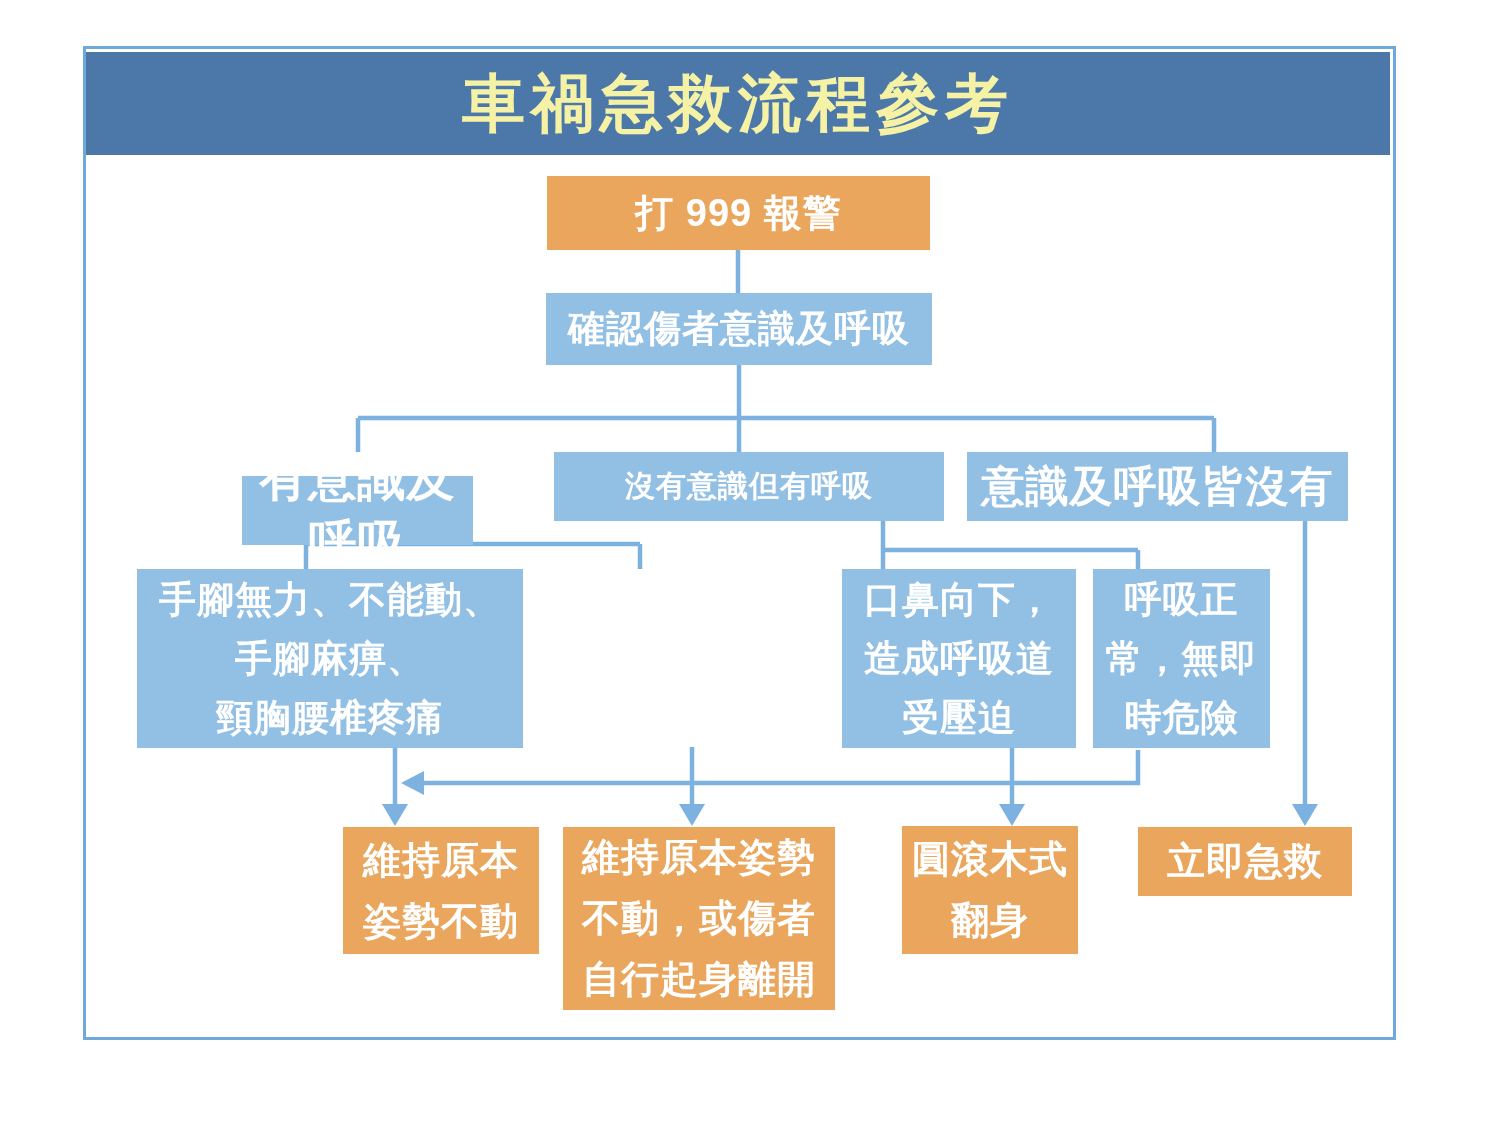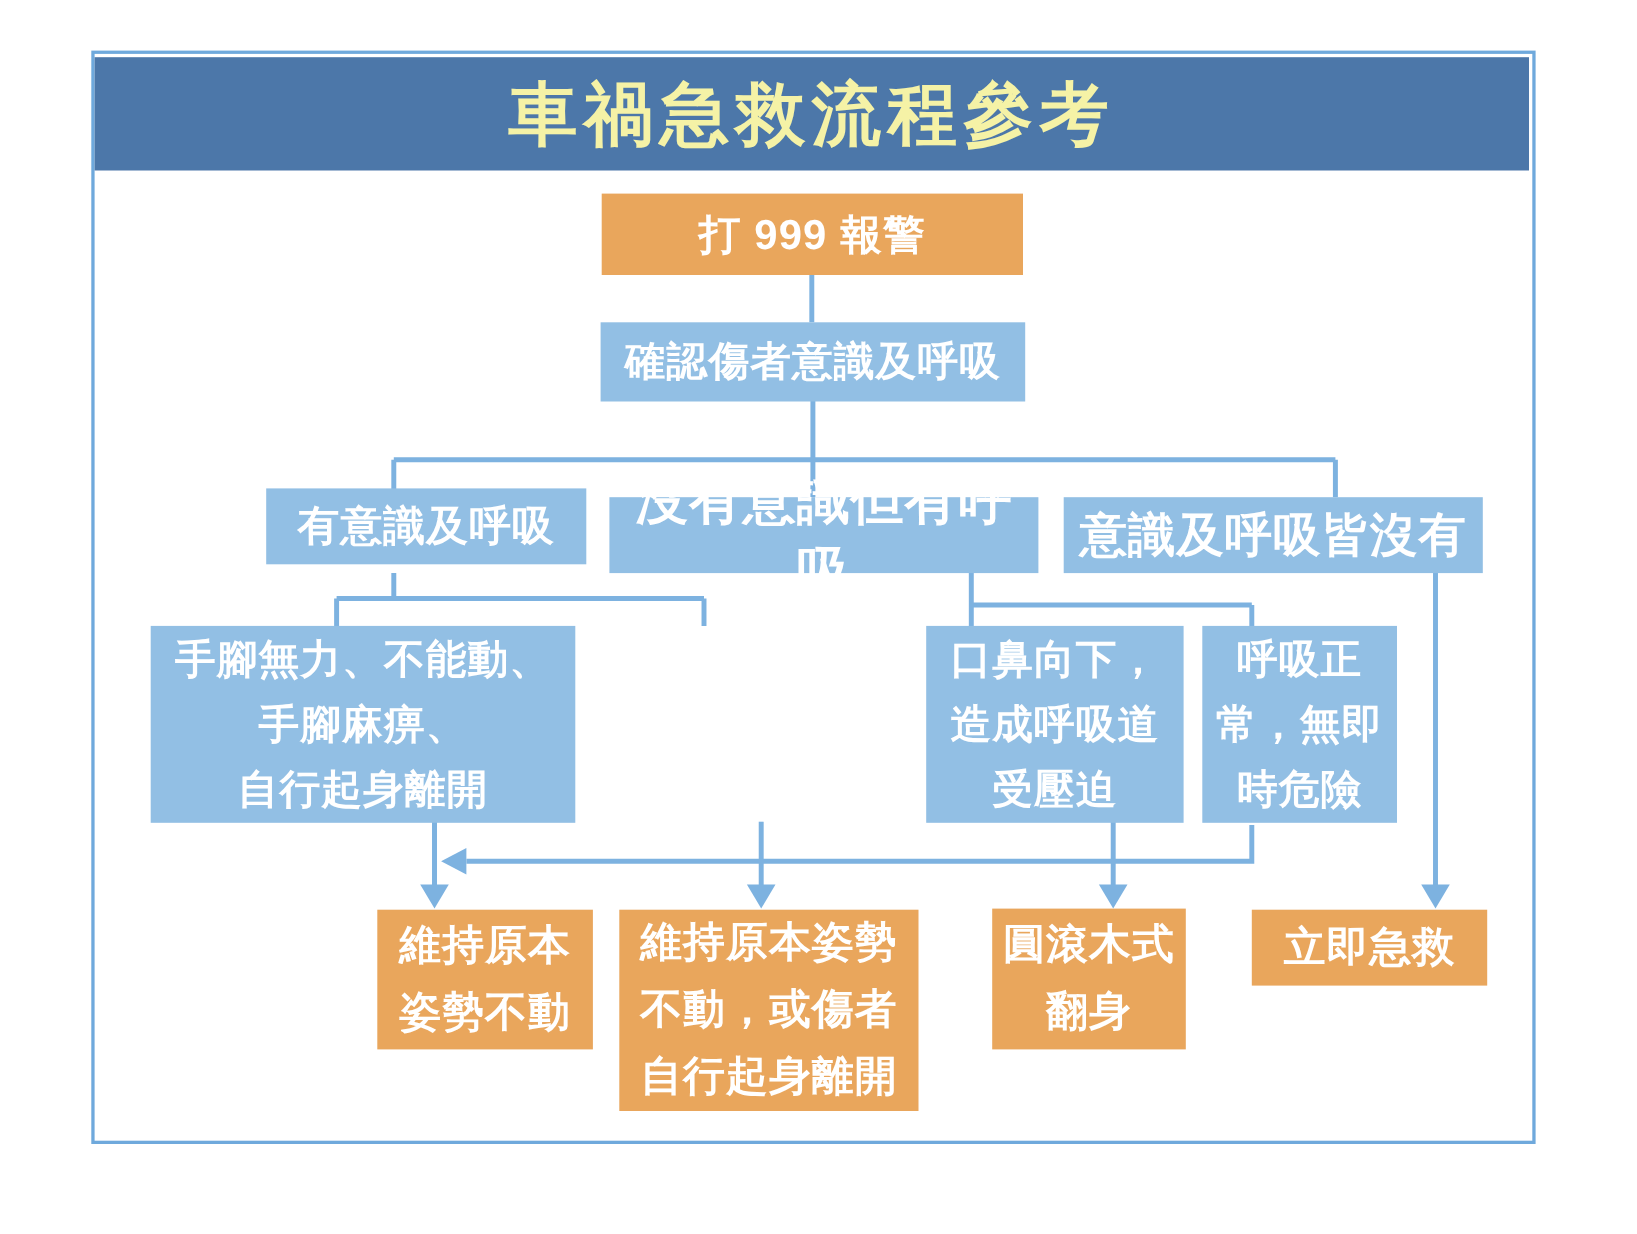--- a/index.html
+++ b/index.html
@@ -42,22 +42,22 @@
     white-space:pre-line;
     letter-spacing:1px;
   }
   .blue{background:#92BFE4;}
   .orange{background:#E9A65C;}
 
   
   .b1{left:547px;top:176px;width:383px;height:74px;font-size:38px;text-align:right;}
   .b2{left:546px;top:293px;width:386px;height:72px;font-size:37px;}
   
-  .b3a{left:242px;top:444px;width:291px;height:69px;font-size:38px;}
-  .b3b{left:554px;top:452px;width:390px;height:69px;font-size:48px;}
+  .b3a{left:242px;top:476px;width:231px;height:69px;font-size:48px;}
+  .b3b{left:554px;top:452px;width:390px;height:69px;font-size:30px;}
   .b3c{left:967px;top:452px;width:381px;height:69px;font-size:43px;}
   
   .b4a{left:137px;top:569px;width:386px;height:179px;font-size:37px;line-height:59px;}
   .b4b{left:551px;top:569px;width:276px;height:179px;font-size:37px;line-height:59px;}
   .b4c{left:842px;top:569px;width:234px;height:179px;font-size:37px;line-height:59px;}
   .b4d{left:1093px;top:569px;width:177px;height:179px;font-size:37px;line-height:59px;}
   
   .b5a{left:343px;top:827px;width:196px;height:127px;font-size:38px;line-height:61px;}
   .b5b{left:563px;top:827px;width:272px;height:183px;font-size:38px;line-height:61px;}
   .b5c{left:902px;top:826px;width:176px;height:128px;font-size:38px;line-height:61px;}
@@ -121,21 +121,21 @@
   <div class="box blue b3b">
     <span>沒有意識但有呼吸</span>
   </div>
   <div class="box blue b3c">
     <span>意識及呼吸皆沒有</span>
   </div>
 
   <div class="box blue b4a">
     <span>手腳無力、不能動、
 手腳麻痹、
-自行起身離開</span>
+頸胸腰椎疼痛</span>
   </div>
   <div class="box blue b4d">
     <span>呼吸正
 常，無即
 時危險</span>
   </div>
   <div class="box blue b4c">
     <span>口鼻向下，
 造成呼吸道
 受壓迫</span>

